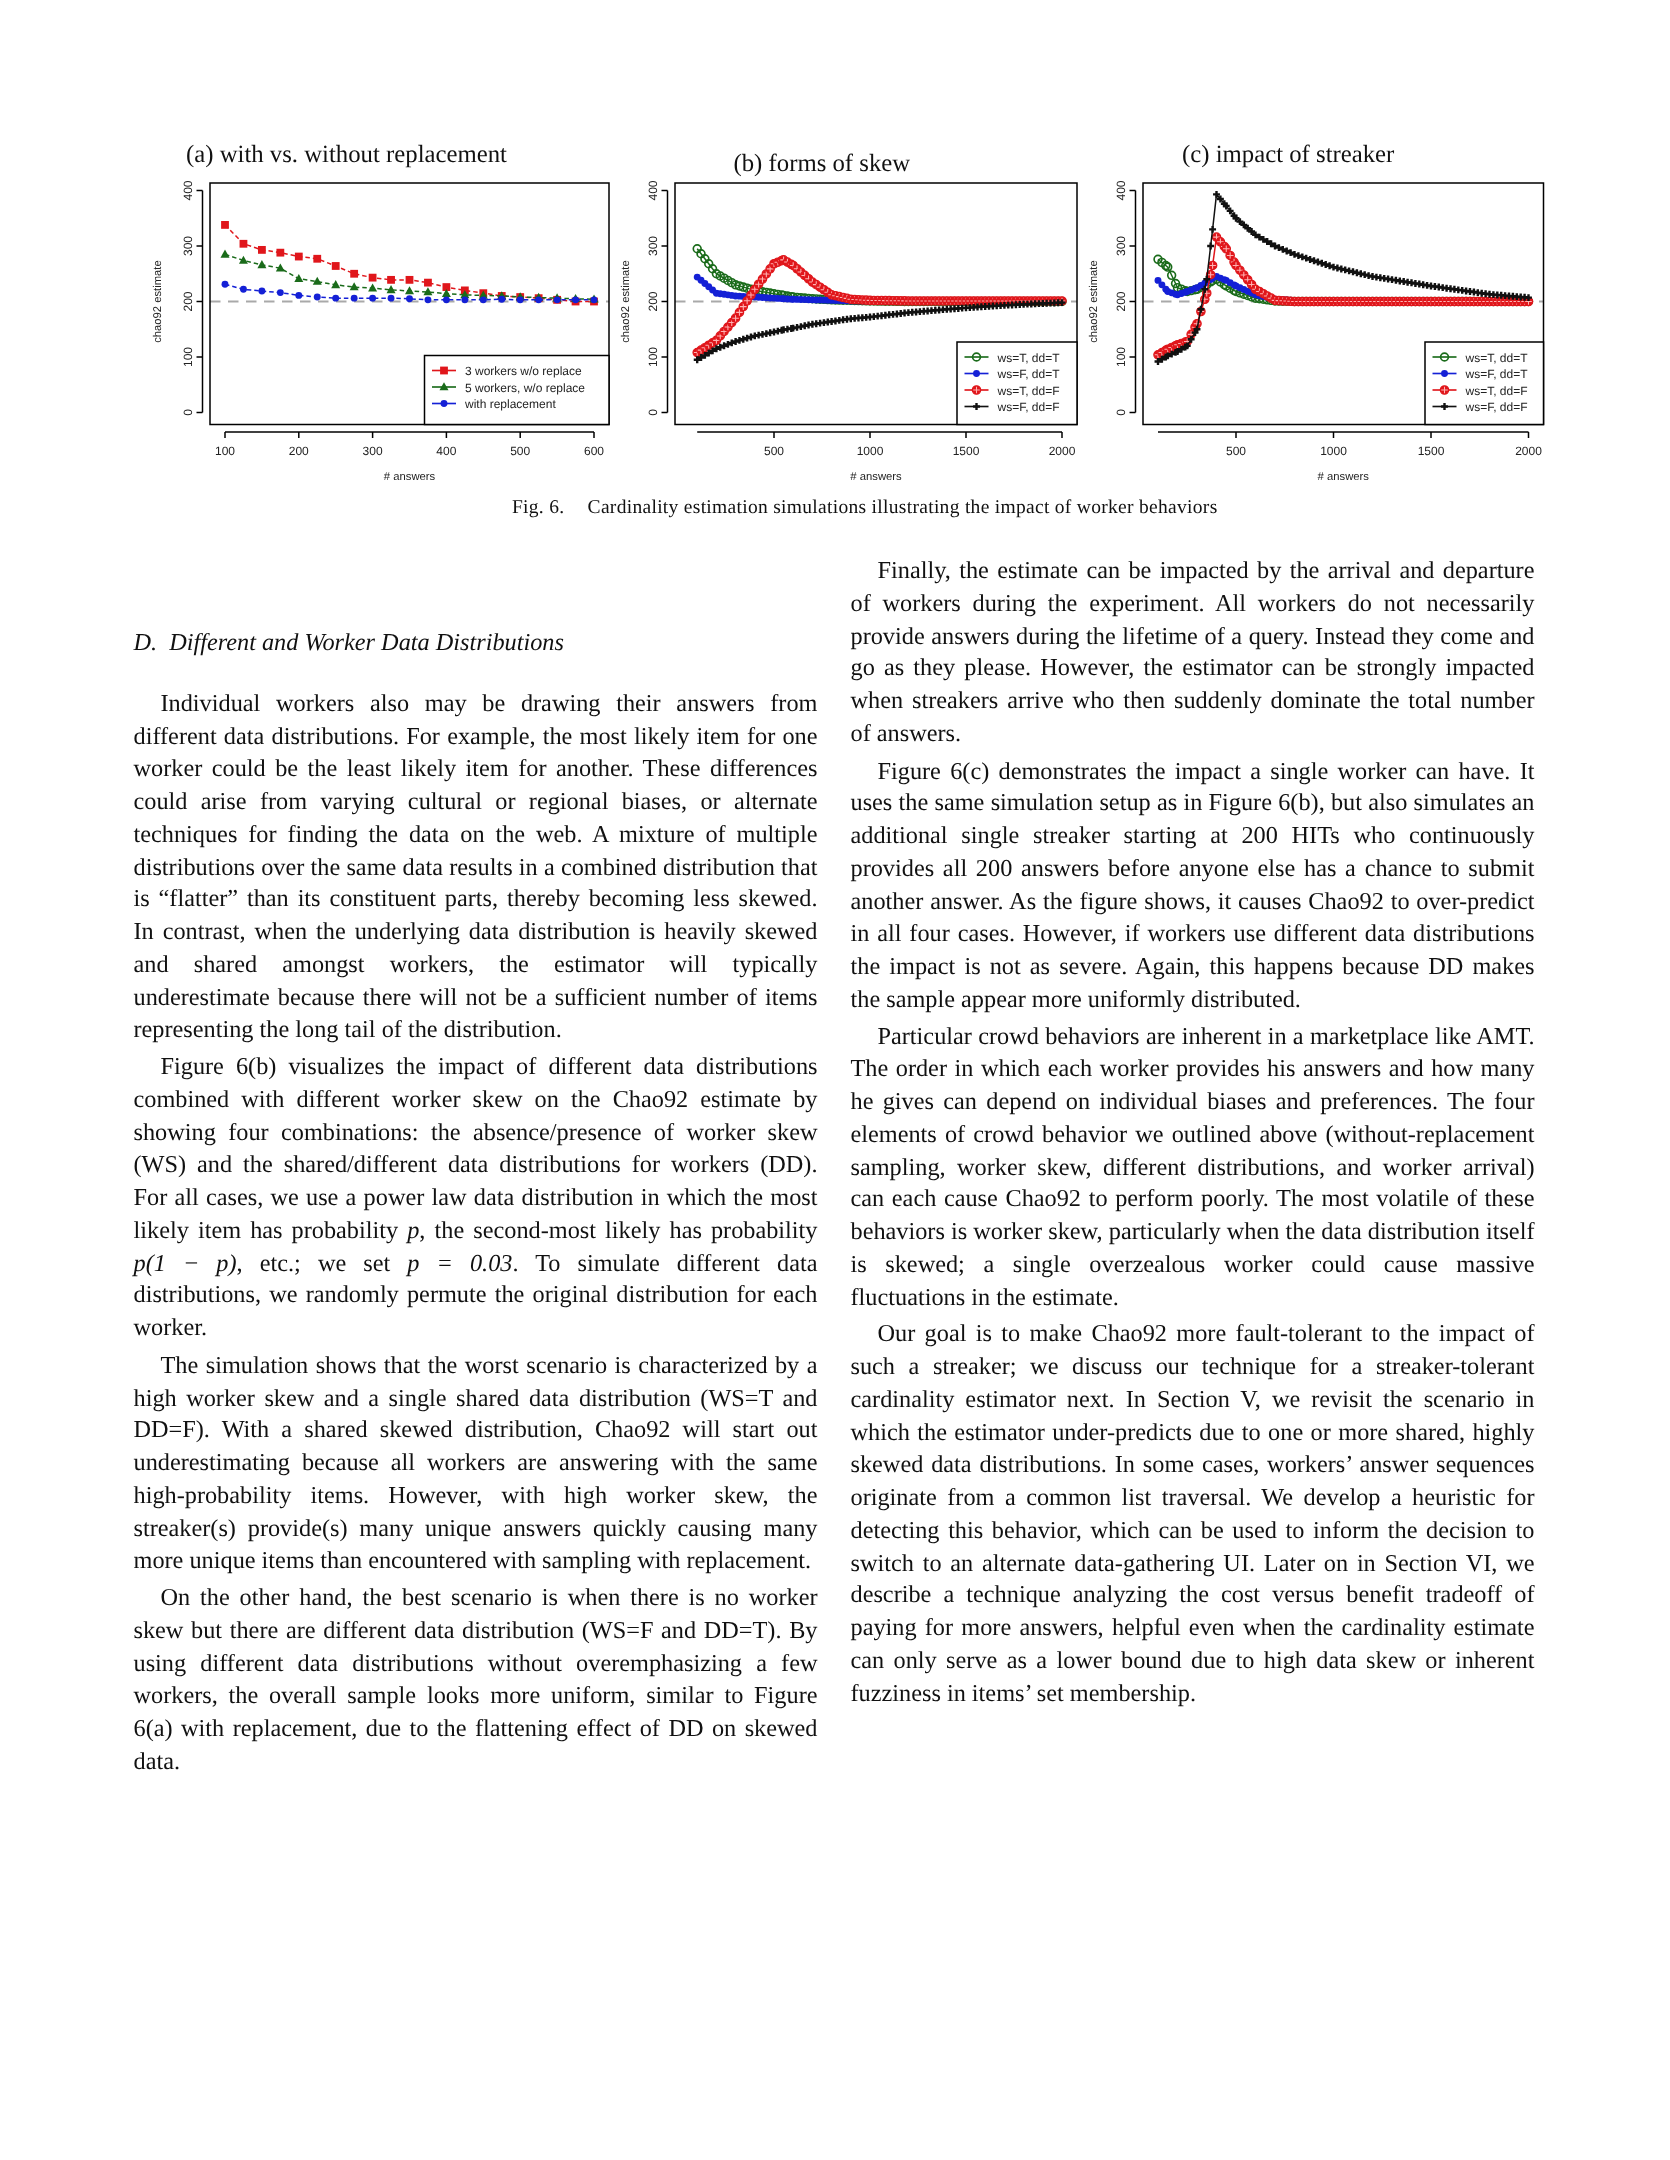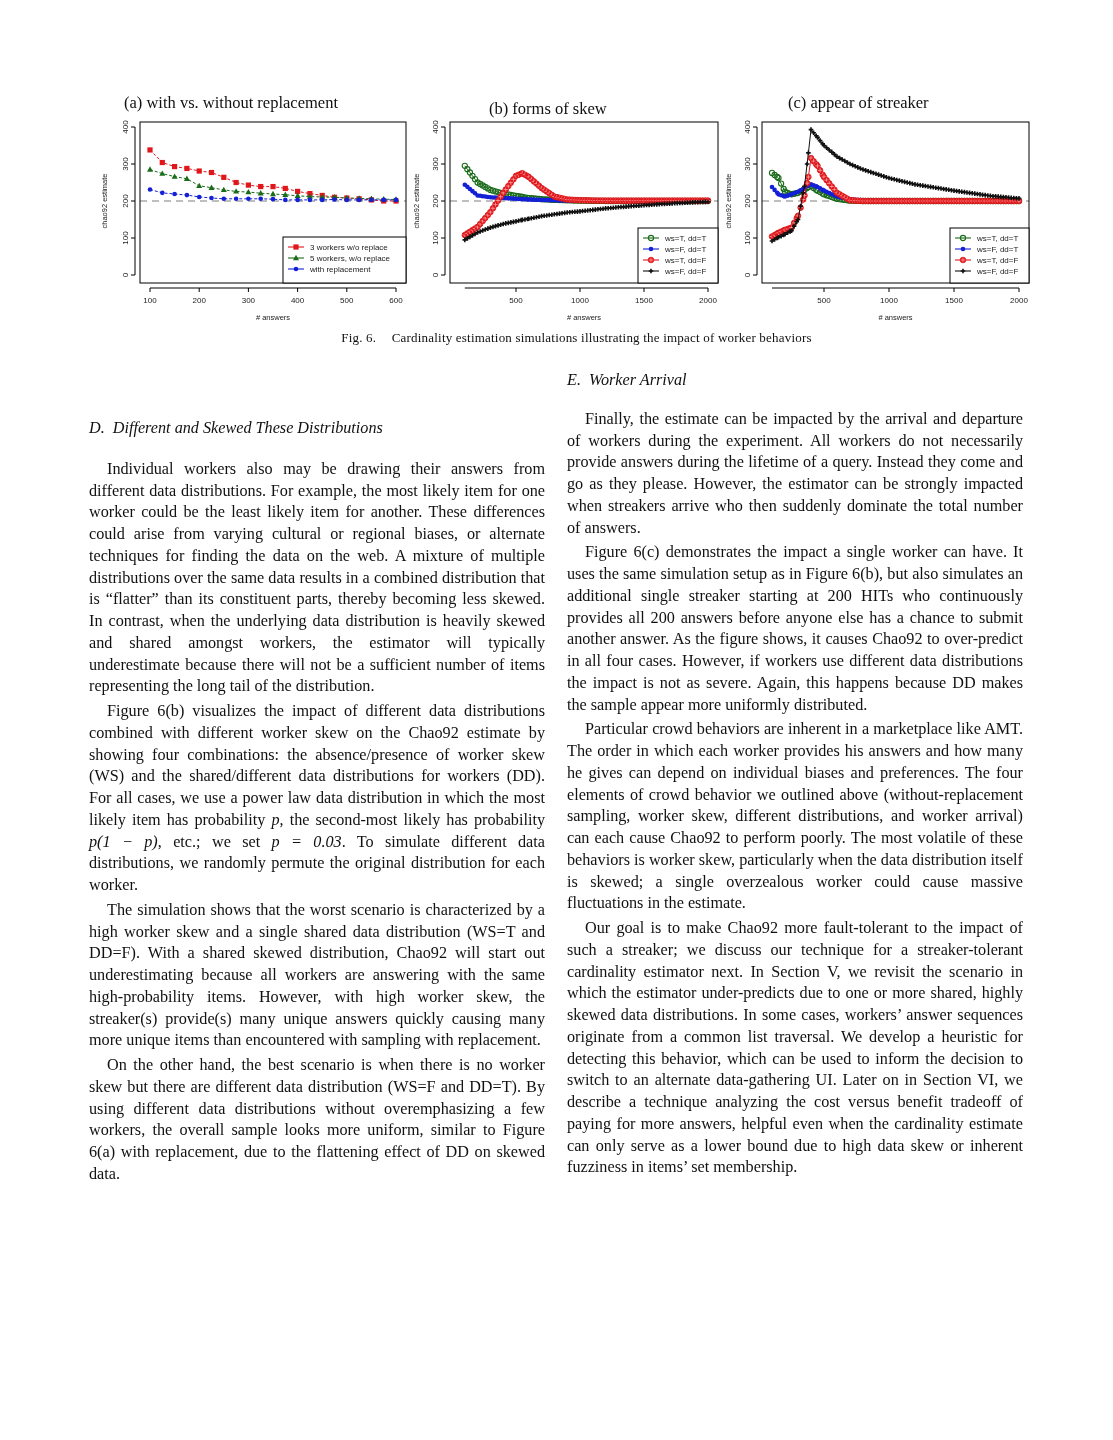--- a/index.html
+++ b/index.html
@@ -16,21 +16,21 @@
   .col p.noind { text-indent: 0; }
   .col h3 { font-weight: normal; font-style: italic; font-size: 16.2px; margin: 0; line-height: 21.75px; }
   .col h3 .num { margin-right: 8px; }
   .math { font-style: italic; }
 </style>
 </head>
 <body>
 
 <div class="panel-title" style="left:124px; top:93px;">(a) with vs. without replacement</div>
 <div class="panel-title" style="left:489px; top:99px;">(b) forms of skew</div>
-<div class="panel-title" style="left:788px; top:93px;">(c) appear of streaker</div>
+<div class="panel-title" style="left:788px; top:93px;">(c) impact of streaker</div>
 
 <svg class="chart" id="chart-svg" width="1113" height="330" xmlns="http://www.w3.org/2000/svg">
     <g>
       <line x1="140" x2="406" y1="201" y2="201" stroke="#a9a9a9" stroke-width="1.4" stroke-dasharray="7,5"></line>
       <g>
         <polyline points="150.0,149.9 162.3,162.5 174.6,166.6 186.9,168.4 199.2,171.0 211.5,172.5 223.8,177.3 236.1,182.5 248.4,185.1 260.7,186.6 273.0,186.6 285.3,188.4 297.6,191.4 309.9,193.6 322.2,195.4 334.5,197.3 346.8,198.0 359.1,198.8 371.4,199.9 383.7,201.0 396.0,201.0" fill="none" stroke="#e0161b" stroke-width="1" stroke-dasharray="3,2"></polyline>
         <rect x="147.4" y="147.34" width="5.2" height="5.2" fill="#e0161b"></rect>
         <rect x="159.70000000000002" y="159.92" width="5.2" height="5.2" fill="#e0161b"></rect>
         <rect x="172" y="163.99" width="5.2" height="5.2" fill="#e0161b"></rect>
         <rect x="184.3" y="165.84" width="5.2" height="5.2" fill="#e0161b"></rect>
@@ -1655,29 +1655,26 @@
     </g>
   </svg>
 
 <div class="caption">
   <span class="fig">Fig. 6.</span>
   <span>Cardinality estimation simulations illustrating the impact of worker behaviors</span>
 </div>
 
 <div class="col" style="left:89px; top:370px;">
   <h3 style="margin-top:48px; margin-bottom:19px;">
-    <span class="num">D.</span><span>Different and Skewed These Distributions</span>
+    <span class="num">D.</span><span>Different and Worker Data Distributions</span>
   </h3>
   <p>Individual workers also may be drawing their answers from different data distributions. For example, the most likely item for one worker could be the least likely item for another. These differences could arise from varying cultural or regional biases, or alternate techniques for finding the data on the web. A mixture of multiple distributions over the same data results in a combined distribution that is “flatter” than its constituent parts, thereby becoming less skewed. In contrast, when the under­lying data distribution is heavily skewed and shared amongst workers, the estimator will typically underestimate because there will not be a sufficient number of items representing the long tail of the distribution.</p>
   <p><span>Figure 6(b) visualizes the impact of different data distri­butions combined with different worker skew on the Chao92 estimate by showing four combinations: the absence/presence of worker skew (WS) and the shared/different data distribu­tions for workers (DD). For all cases, we use a power law data distribution in which the most likely item has probability </span><span class="math">p</span><span>, the second-most likely has probability </span><span class="math">p(1 − p)</span><span>, etc.; we set </span><span class="math">p = 0.03</span><span>. To simulate different data distributions, we randomly permute the original distribution for each worker.</span></p>
   <p>The simulation shows that the worst scenario is charac­terized by a high worker skew and a single shared data distribution (WS=T and DD=F). With a shared skewed dis­tribution, Chao92 will start out underestimating because all workers are answering with the same high-probability items. However, with high worker skew, the streaker(s) provide(s) many unique answers quickly causing many more unique items than encountered with sampling with replacement.</p>
   <p>On the other hand, the best scenario is when there is no worker skew but there are different data distribution (WS=F and DD=T). By using different data distributions without overemphasizing a few workers, the overall sample looks more uniform, similar to Figure 6(a) with replacement, due to the flattening effect of DD on skewed data.</p>
 </div>
 
 <div class="col" style="left:567px; top:370px;">
-  <h3 style="margin-bottom:17px;">
-    <span class="num">E.</span><span>Worker Arrival</span>
-  </h3>
   <p>Finally, the estimate can be impacted by the arrival and departure of workers during the experiment. All workers do not necessarily provide answers during the lifetime of a query. Instead they come and go as they please. However, the estimator can be strongly impacted when streakers arrive who then suddenly dominate the total number of answers.</p>
   <p>Figure 6(c) demonstrates the impact a single worker can have. It uses the same simulation setup as in Figure 6(b), but also simulates an additional single streaker starting at 200 HITs who continuously provides all 200 answers before anyone else has a chance to submit another answer. As the figure shows, it causes Chao92 to over-predict in all four cases. However, if workers use different data distributions the impact is not as severe. Again, this happens because DD makes the sample appear more uniformly distributed.</p>
   <p>Particular crowd behaviors are inherent in a marketplace like AMT. The order in which each worker provides his answers and how many he gives can depend on individual biases and preferences. The four elements of crowd behavior we outlined above (without-replacement sampling, worker skew, different distributions, and worker arrival) can each cause Chao92 to perform poorly. The most volatile of these behaviors is worker skew, particularly when the data distribution itself is skewed; a single overzealous worker could cause massive fluctuations in the estimate.</p>
   <p>Our goal is to make Chao92 more fault-tolerant to the impact of such a streaker; we discuss our technique for a streaker-tolerant cardinality estimator next. In Section V, we revisit the scenario in which the estimator under-predicts due to one or more shared, highly skewed data distributions. In some cases, workers’ answer sequences originate from a common list traversal. We develop a heuristic for detecting this behavior, which can be used to inform the decision to switch to an alternate data-gathering UI. Later on in Section VI, we describe a technique analyzing the cost versus benefit tradeoff of paying for more answers, helpful even when the cardinality estimate can only serve as a lower bound due to high data skew or inherent fuzziness in items’ set membership.</p>
 </div>
 
 </body></html>

